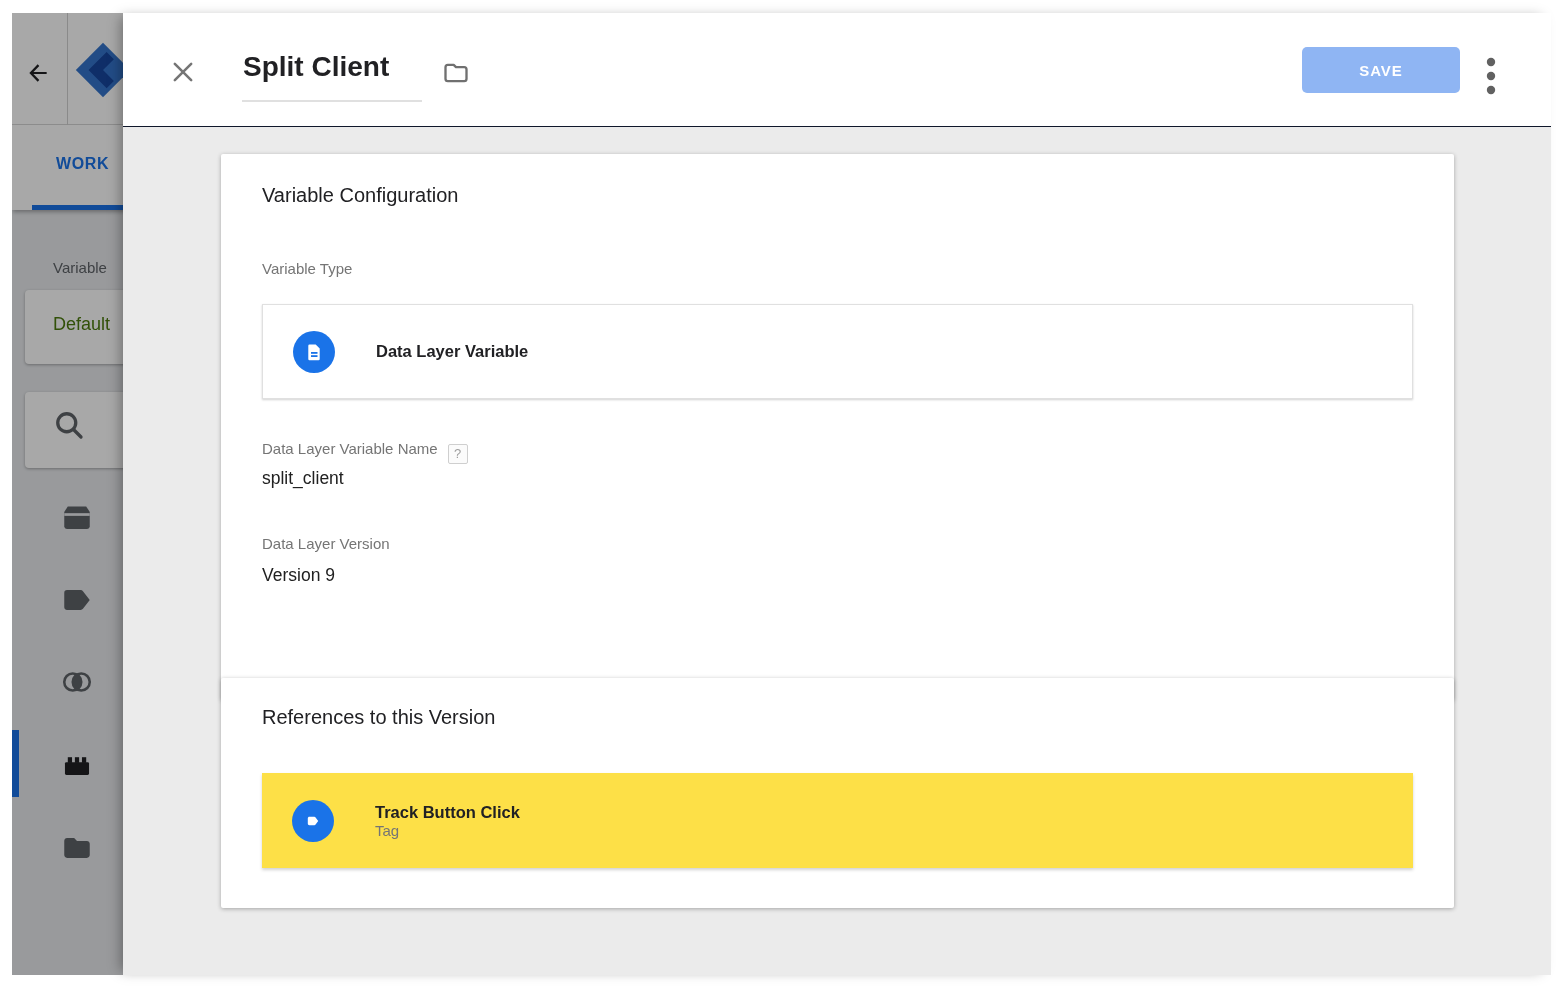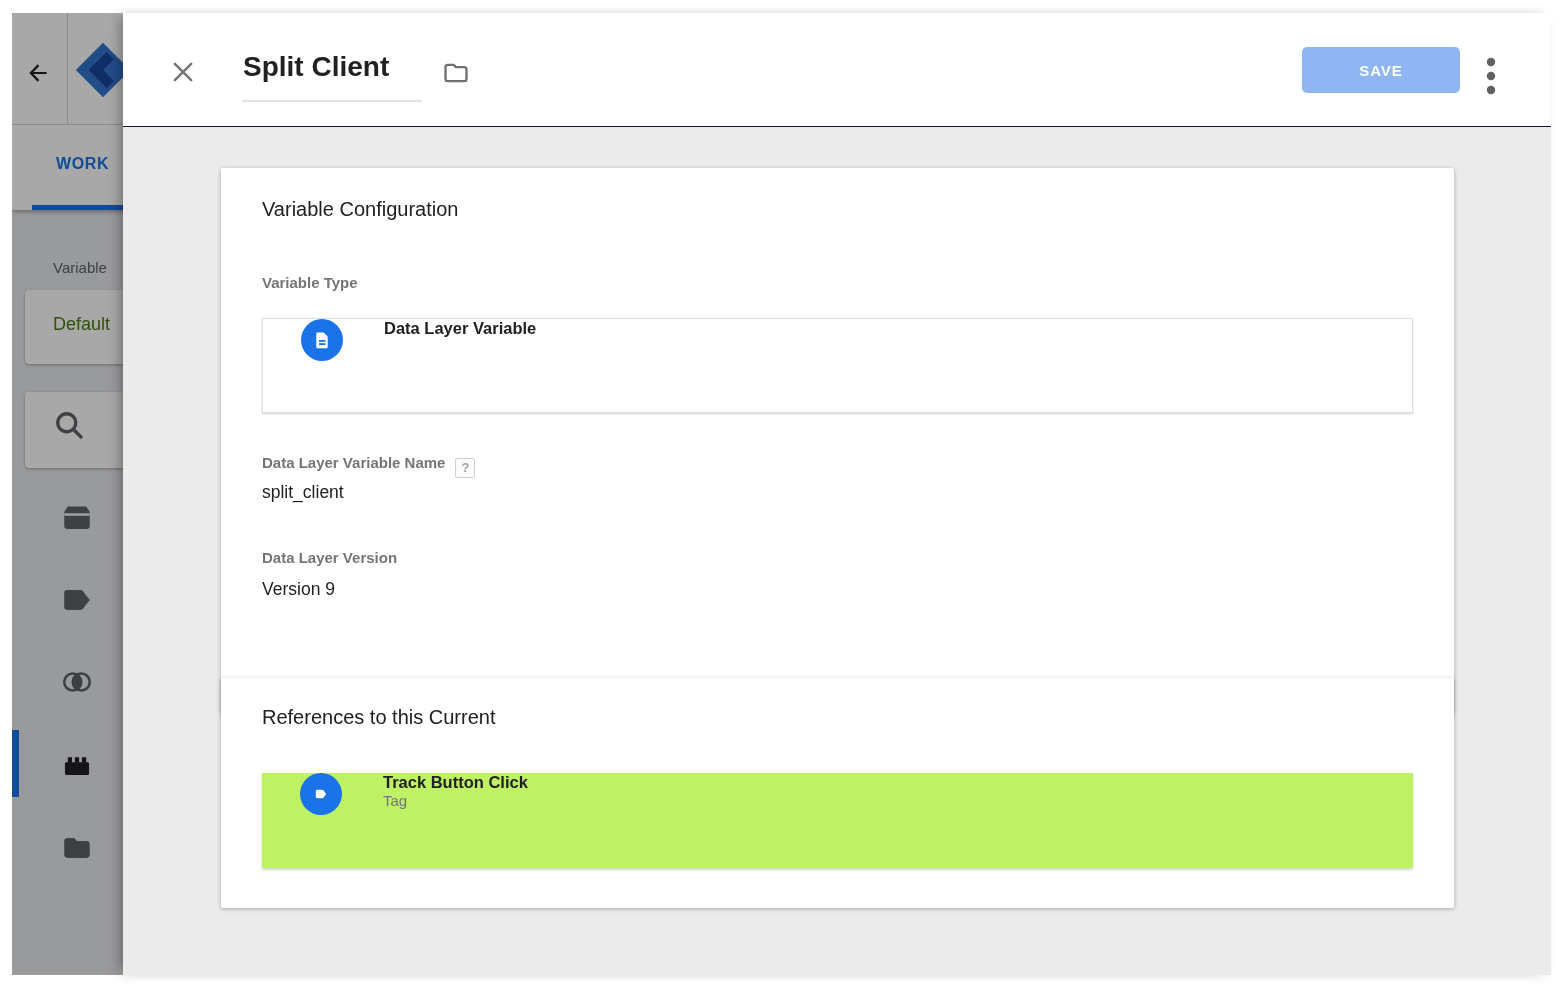--- a/index.html
+++ b/index.html
@@ -43,31 +43,31 @@
   #ov-title-underline { position:absolute; left:119px; top:87px; width:180px; height:2px; background:#e0e0e0; }
   #ov-folder { position:absolute; left:318px; top:46px; width:30px; height:28px; }
   #ov-save { position:absolute; left:1179px; top:34px; width:158px; height:46px;
              background:var(--save-button-blue); border:none; border-radius:5px;
              color:#ffffff; font-size:15px; font-weight:700; letter-spacing:1px;
              font-family:"Liberation Sans", sans-serif; cursor:pointer; }
   #ov-kebab { position:absolute; left:1361px; top:43px; width:14px; height:44px; }
 
   .card { position:absolute; left:98px; width:1233px; background:#ffffff; border-radius:2px;
           box-shadow:0 1px 4px rgba(0,0,0,0.30); }
-  #card-config { top:155px; height:546px; }
+  #card-config { top:141px; height:546px; }
   #card-refs   { top:665px; height:230px; }
   .section-title { position:absolute; left:41px; font-size:20px; color:var(--text-dark); }
-  .field-label { position:absolute; left:41px; font-size:15px; color:var(--label-gray);font-weight:bold; }
+  .field-label { position:absolute; left:41px; font-size:15px; color:var(--label-gray); }
   .field-value { position:absolute; left:41px; font-size:17.5px; color:#212121; }
 
   .inner-row { position:absolute; left:41px; width:1151px; height:95px; display:flex;
-               align-items:flex-start; padding-left:38px; cursor:pointer; }
+               align-items:center; padding-left:30px; cursor:pointer; }
   #type-row { top:150px; background:#ffffff; border:1px solid #e0e0e0;
               box-shadow:0 1px 2px rgba(0,0,0,0.18); }
-  #ref-row  { top:95px;  background:#bef264; box-shadow:0 2px 3px rgba(0,0,0,0.18); }
+  #ref-row  { top:95px;  background:#fde047; box-shadow:0 2px 3px rgba(0,0,0,0.18); }
   .blue-circle { width:42px; height:42px; border-radius:50%; background:var(--icon-circle-blue);
                  flex:0 0 auto; display:flex; align-items:center; justify-content:center; }
   .row-text { margin-left:41px; }
   .row-title { font-size:16.5px; font-weight:700; color:var(--text-dark); }
   .row-sub { font-size:15px; color:var(--label-gray); margin-top:0; }
 
   #help-badge { display:inline-block; width:20px; height:20px; line-height:18px; text-align:center;
                 border:1px solid #cfcfcf; border-radius:2px; background:#fbfbfb; color:#9e9e9e;
                 font-size:13px; margin-left:10px; vertical-align:-4px; cursor:pointer; }
 
@@ -190,21 +190,21 @@
     <div class="field-label" style="top:286px">
       <span>Data Layer Variable Name</span><span id="help-badge">?</span>
     </div>
     <div class="field-value" style="top:314px">split_client</div>
 
     <div class="field-label" style="top:381px">Data Layer Version</div>
     <div class="field-value" style="top:411px">Version 9</div>
   </div>
 
   <div class="card" id="card-refs">
-    <div class="section-title" style="top:28px">References to this Current</div>
+    <div class="section-title" style="top:28px">References to this Version</div>
 
     <div class="inner-row" id="ref-row">
       <span class="blue-circle">
         <svg viewBox="0 0 24 24" width="24" height="24">
           <path d="M6.8 9.4c0-.9.7-1.6 1.6-1.6h4.9c.5 0 1 .25 1.3.65l2.6 3.55-2.6 3.55c-.3.4-.8.65-1.3.65H8.4c-.9 0-1.6-.7-1.6-1.6V9.4z" fill="#ffffff"></path>
         </svg>
       </span>
       <span class="row-text">
         <div class="row-title">Track Button Click</div>
         <div class="row-sub">Tag</div>

